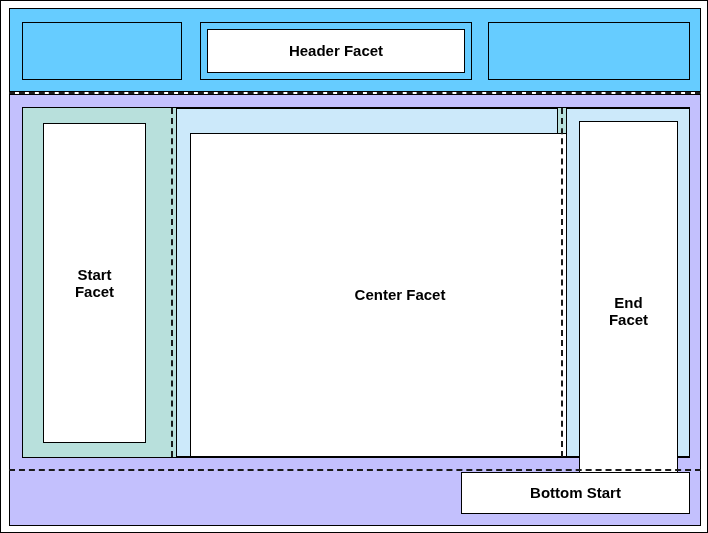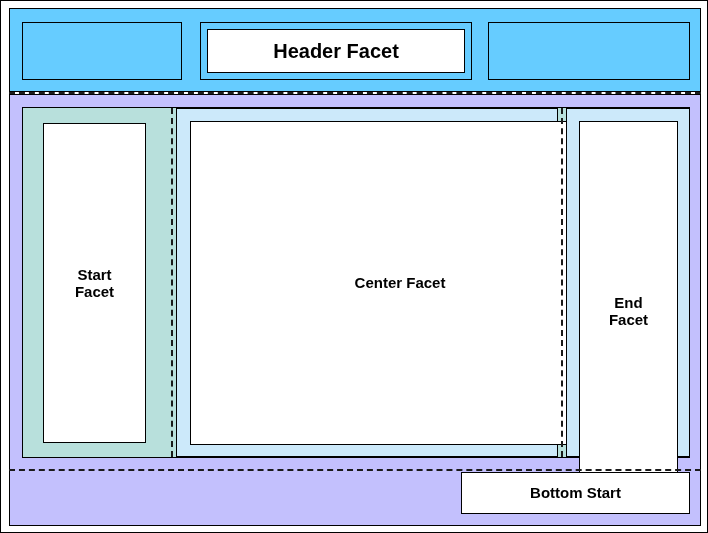--- a/index.html
+++ b/index.html
@@ -54,21 +54,21 @@
     right: 6px;
     bottom: 6px;
     box-sizing: border-box;
     border: 1px solid #000000;
     background: #ffffff;
     display: flex;
     align-items: center;
     justify-content: center;
   }
   .header-facet-box .facet-label {
-    font-size: 20px;
+    font-size: 15px;
     font-weight: bold;
     color: #000000;
     line-height: 1.12;
     text-align: center;
   }
 
   
   .dash-h {
     position: absolute;
     left: 8px;
@@ -129,21 +129,21 @@
     top: 0px;
     width: 382px;
     height: 100%;
     box-sizing: border-box;
     border: 1px solid #000000;
     background: #cce9fa;
   }
   .pane-center .facet-box {
     position: absolute;
     left: 13px;
-    top: 12px;
+    top: 24px;
     width: 420px;
     height: 324px;
     justify-content: center;
   }
 
   
   .pane-end {
     position: absolute;
     left: 543px;
     top: 0px;

